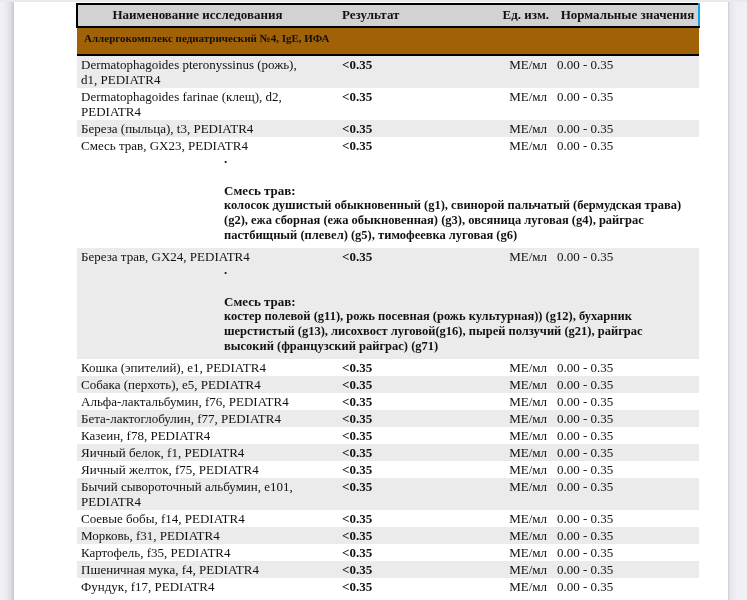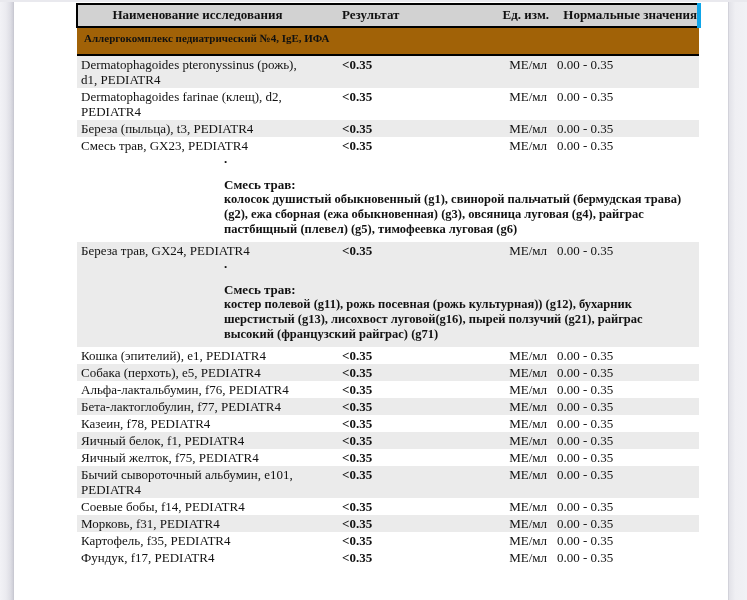--- a/index.html
+++ b/index.html
@@ -30,40 +30,40 @@
     border-collapse:collapse; table-layout:fixed;
     font-size:13px; color:#111;
   }
   thead th {
     background:#d2d2d2;
     border-top:2px solid #000; border-bottom:2px solid #000;
     font-weight:bold; padding:2px 0 3px 0; line-height:16px;
     white-space:nowrap; overflow:hidden;
   }
   thead th:first-child { border-left:2px solid #000; text-align:center; }
-  thead th:last-child  { border-right:4px solid #0ea5e9; text-align:right; }
+  thead th:last-child  { border-right:2px solid #0ea5e9; text-align:center; }
   th.h-result { text-align:left; padding-left:25px; }
   th.h-unit   { text-align:right; padding-right:8px; }
 
   tr.section-row td {
     font-weight:bold; font-size:11px; line-height:16px;
     padding:2px 0 8px 7px;
     border-bottom:2px solid #000;
     background:#a16207;
   }
   td { vertical-align:top; line-height:15px; padding:1px 0; }
   td.c-name   { padding:1px 10px 1px 4px; }
   td.c-result { font-weight:bold; padding-left:25px; white-space:nowrap; }
   td.c-unit   { text-align:right; padding-right:10px; white-space:nowrap; }
   td.c-range  { text-align:left; white-space:nowrap; }
   tr.shaded   { background:#ebebeb; }
 
   td.note-cell { padding:0 8px 5px 147px; font-weight:bold; }
   .note-dot   { line-height:9px; }
-  .note-title { line-height:15px; margin-top:14px; }
+  .note-title { line-height:15px; margin-top:20px; }
   .note-body  { line-height:15px; font-size:12.5px; }
 </style>
 </head>
 <body>
 
 <div class="viewport">
   <div class="top-band"></div>
   <div class="edge-left"></div>
   <div class="page">
     <table class="results">
@@ -189,20 +189,26 @@
             <td class="c-result">&lt;0.35</td>
             <td class="c-unit">МЕ/мл</td>
             <td class="c-range">0.00 - 0.35</td>
           </tr>
           <tr>
             <td class="c-name">Картофель, f35, PEDIATR4</td>
             <td class="c-result">&lt;0.35</td>
             <td class="c-unit">МЕ/мл</td>
             <td class="c-range">0.00 - 0.35</td>
           </tr>
+          <tr class="shaded">
+            <td class="c-name">Пшеничная мука, f4, PEDIATR4</td>
+            <td class="c-result">&lt;0.35</td>
+            <td class="c-unit">МЕ/мл</td>
+            <td class="c-range">0.00 - 0.35</td>
+          </tr>
           <tr>
             <td class="c-name">Фундук, f17, PEDIATR4</td>
             <td class="c-result">&lt;0.35</td>
             <td class="c-unit">МЕ/мл</td>
             <td class="c-range">0.00 - 0.35</td>
           </tr>
         </tbody>
     </table>
   </div>
   <div class="edge-right"></div>

